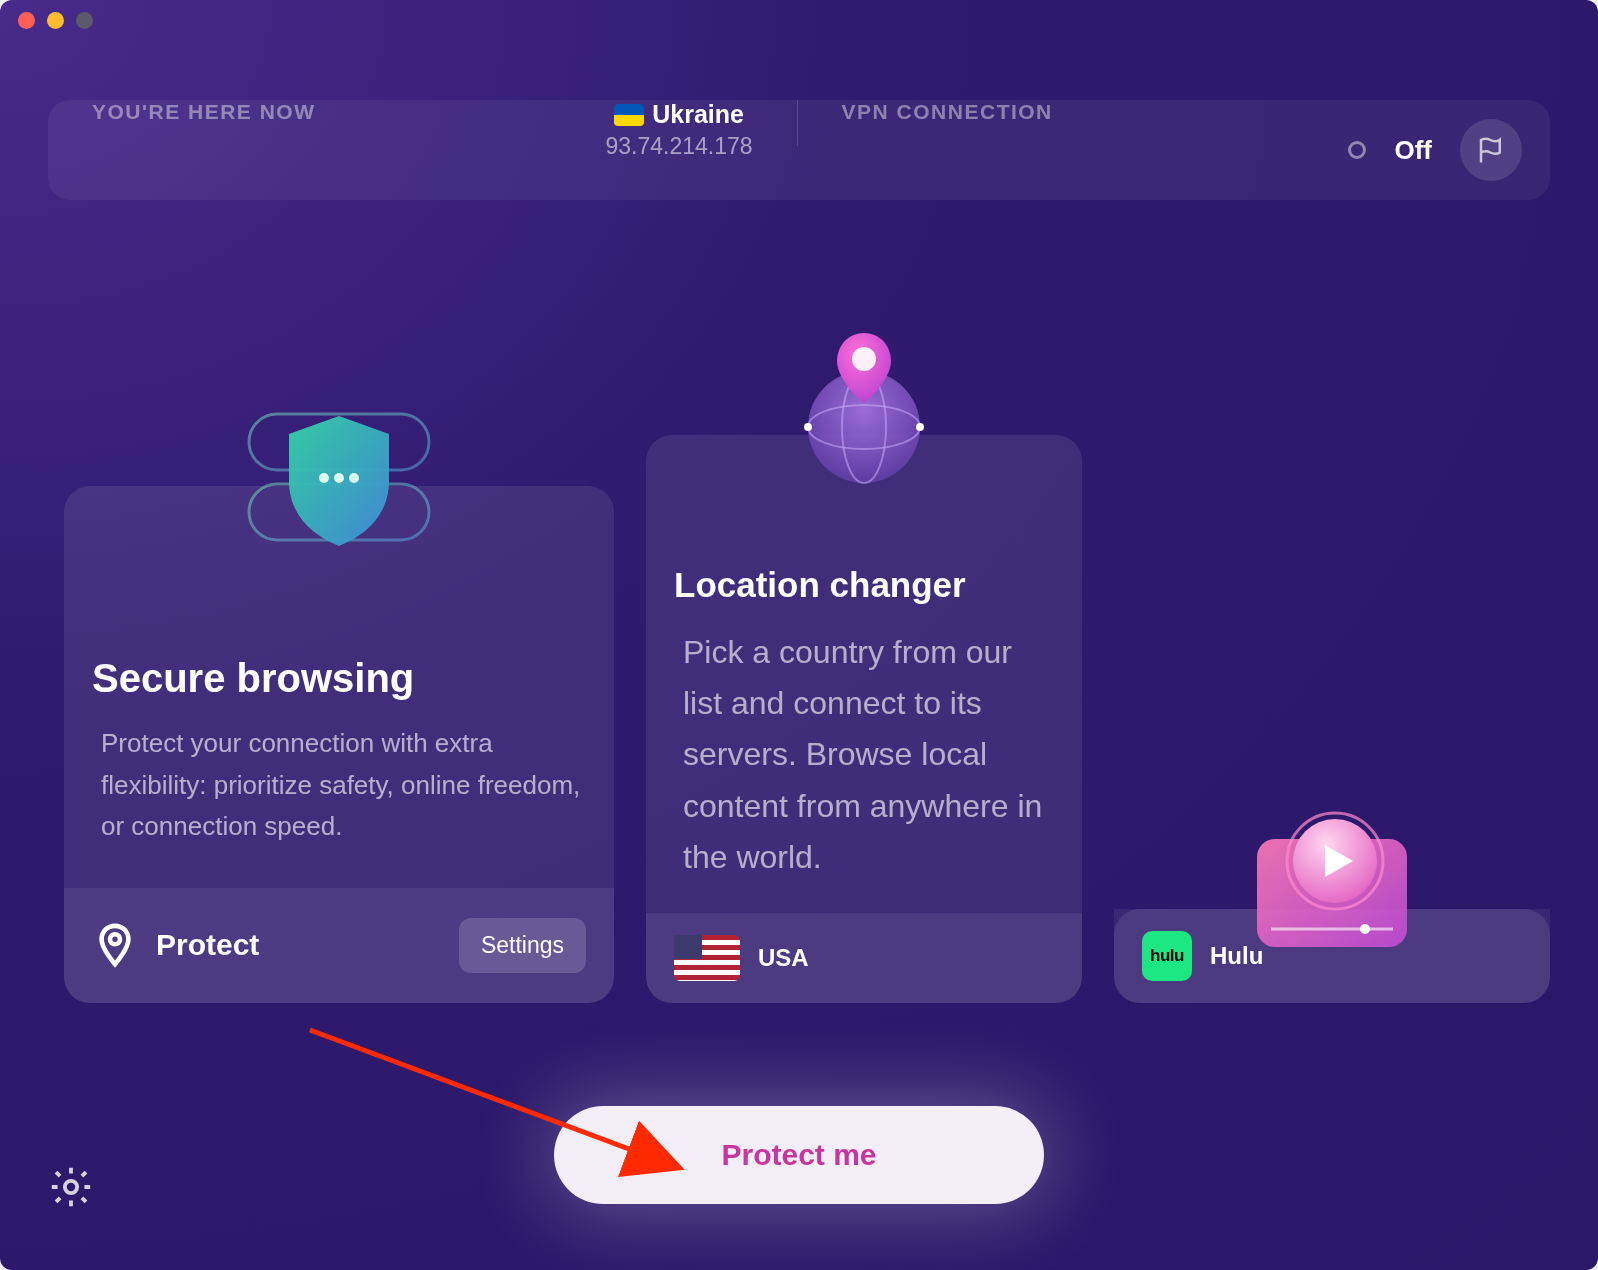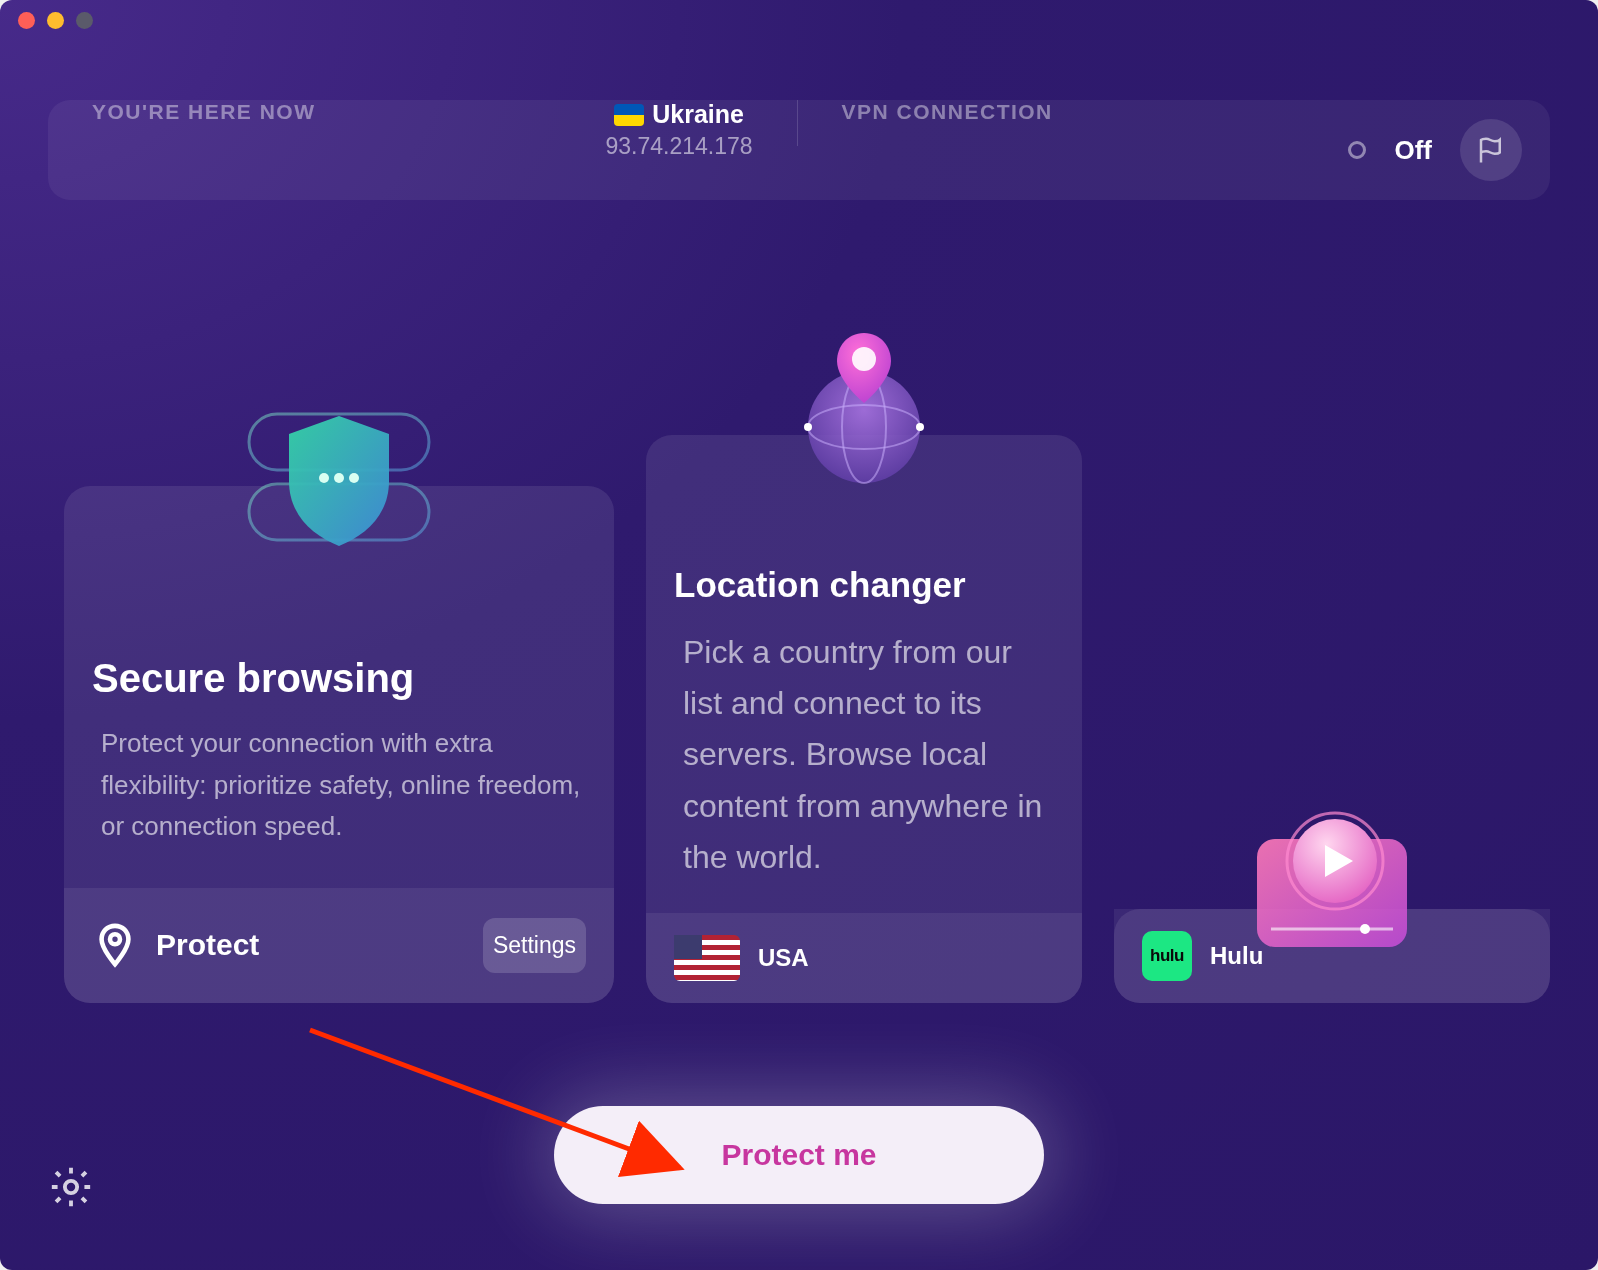--- a/index.html
+++ b/index.html
@@ -149,21 +149,21 @@
     font-size: 30px; font-weight: 700; color: #fff;
   }
   .card-secondary .footer-label { font-size: 24px; font-weight:600; }
   .settings-btn {
     margin-left: auto;
     background: rgba(255,255,255,0.16);
     border: none;
     color: #fff;
     font-size: 23px;
     font-weight: 500;
-    padding: 14px 10px;
+    padding: 14px 22px;
     border-radius: 12px;
     cursor: pointer;
   }
   .flag-usa {
     width: 66px; height: 46px; border-radius: 6px;
     background: repeating-linear-gradient(to bottom, #b22234 0 5px, #fff 5px 10px);
     position: relative; flex-shrink:0;
   }
   .flag-usa::before {
     content:""; position:absolute; top:0; left:0; width: 28px; height: 24px; background:#3c3b6e;

